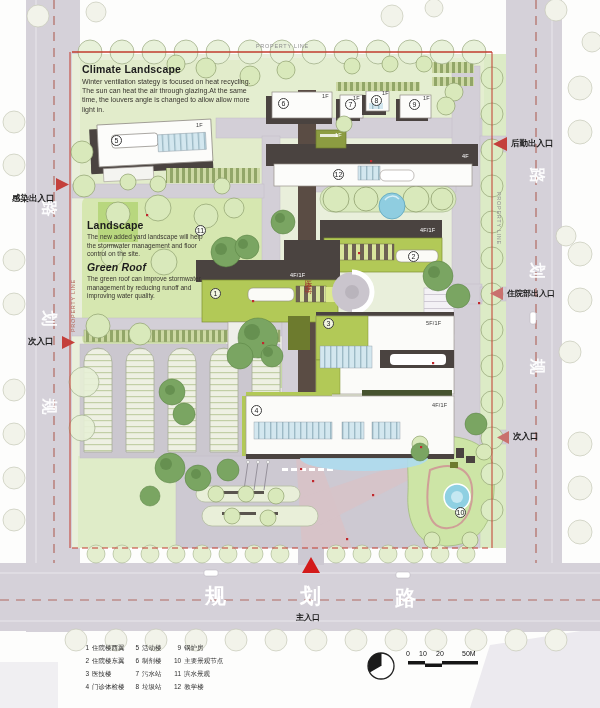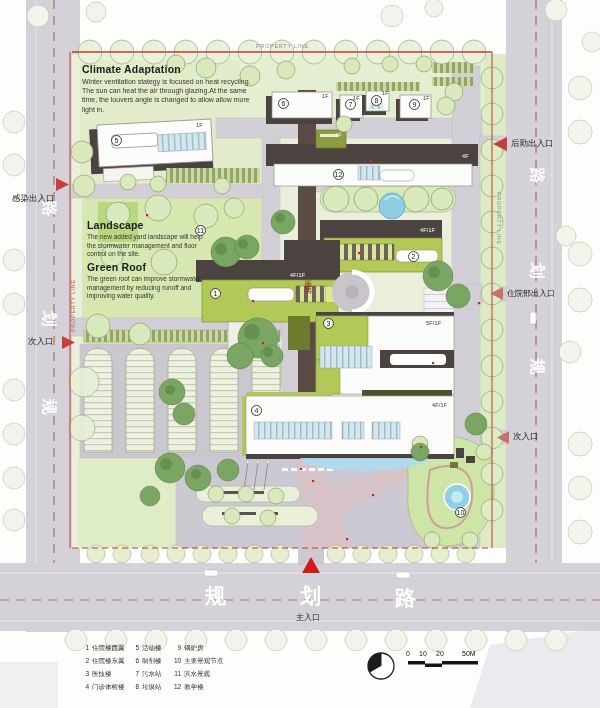--- a/index.html
+++ b/index.html
@@ -10,21 +10,21 @@
   .ann-title{font-weight:bold;font-size:10.5px;color:#1c1c1c;letter-spacing:.2px;}
   .ann-body{font-size:7px;line-height:1.32;color:#38352f;white-space:normal;}
   .numc{position:absolute;width:11px;height:11px;border:1px solid #3c3c3c;border-radius:50%;
         background:rgba(255,255,255,.82);font-size:7px;line-height:10px;text-align:center;
         color:#222;box-sizing:border-box;}
   .flr{font-size:5.5px;color:#3a3a3a;letter-spacing:.2px;}
   .flr.w{color:#fff;}
   .roadchar{font-size:16px;color:#fff;font-weight:bold;opacity:.95;}
   .rot90{transform:rotate(90deg);}
   .bottomchar{font-size:21px;color:#fff;font-weight:bold;}
-  .ent{font-size:8.5px;color:#1b1b1b;}
+  .ent{font-size:8.5px;color:#1b1b1b;font-weight:bold;}
   .ent.sm{font-size:8px;}
   .pl{font-size:5.5px;color:#8d8d8d;letter-spacing:.7px;}
   .pl.red{color:#b2695c;}
   .plv{transform-origin:0 0;}
   .medst{font-size:7.5px;color:#9c392e;writing-mode:vertical-rl;letter-spacing:2px;}
   .legend-item{position:absolute;font-size:6.5px;color:#2c2c2c;display:flex;gap:3px;}
   .legend-item .ln{min-width:7px;text-align:right;}
   .scale-lbl{font-size:7px;color:#141414;}
 </style>
 </head>
@@ -457,25 +457,25 @@
     <line x1="381" y1="653" x2="381" y2="666" stroke="#1b1b1b" stroke-width="1"></line>
   </g>
   <g fill="#161616">
     <line x1="408" y1="664" x2="478" y2="664" stroke="#161616" stroke-width="1"></line>
     <rect x="408" y="661" width="17" height="3"></rect>
         <rect x="425" y="664" width="17" height="3"></rect>
     <rect x="442" y="661" width="36" height="3"></rect>
   </g>
 </svg>
 
-<div class="lbl ann-title" style="left:82px;top:63px;">Climate Adaptation</div>
+<div class="lbl ann-title" style="left:82px;top:63px;">Climate Landscape</div>
 <div class="lbl ann-body" style="left:82px;top:77px;width:180px;">Winter ventilation stategy is focused on heat recycling. The sun can heat the air through glazing.At the same time, the louvers angle is changed to allow allow more light in.</div>
 <div class="lbl ann-title" style="left:87px;top:219px;text-align:right;">Landscape</div>
 <div class="lbl ann-body" style="left:87px;top:233px;width:122px;font-size:6.5px;">The new added yard landscape will help the stormwater management and floor control on the site.</div>
-<div class="lbl ann-title" style="left:87px;top:261px;">Green Roof</div>
+<div class="lbl ann-title" style="left:87px;top:261px;font-style:italic;">Green Roof</div>
 <div class="lbl ann-body" style="left:87px;top:275px;width:128px;font-size:6.5px;">The green roof can improve stormwater management by reducing runoff and improving water quality.</div>
 
 <div class="lbl pl" style="left:256px;top:43px;">PROPERTY LINE</div>
 <div class="lbl pl red plv" style="left:70px;top:332px;transform:rotate(-90deg);">PROPERTY LINE</div>
 <div class="lbl pl plv" style="left:502px;top:192px;transform:rotate(90deg);">PROPERTY LINE</div>
 
 <div class="lbl medst" style="left:303px;top:274px;height:52px;">医疗主街</div>
 
 <div class="lbl bottomchar" style="left:205px;top:582px;">规</div>
 <div class="lbl bottomchar" style="left:300px;top:582px;">划</div>

